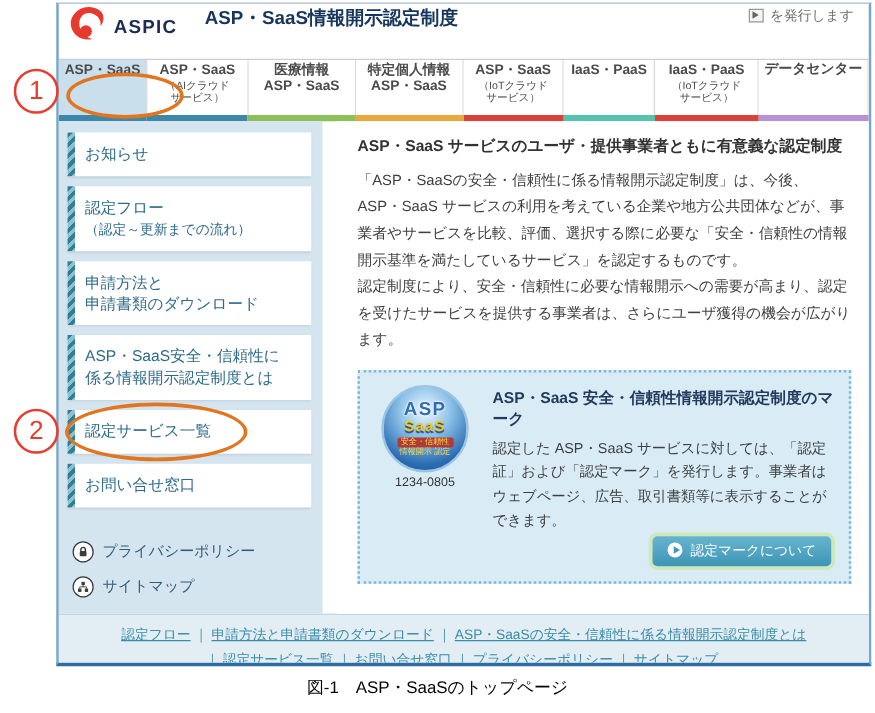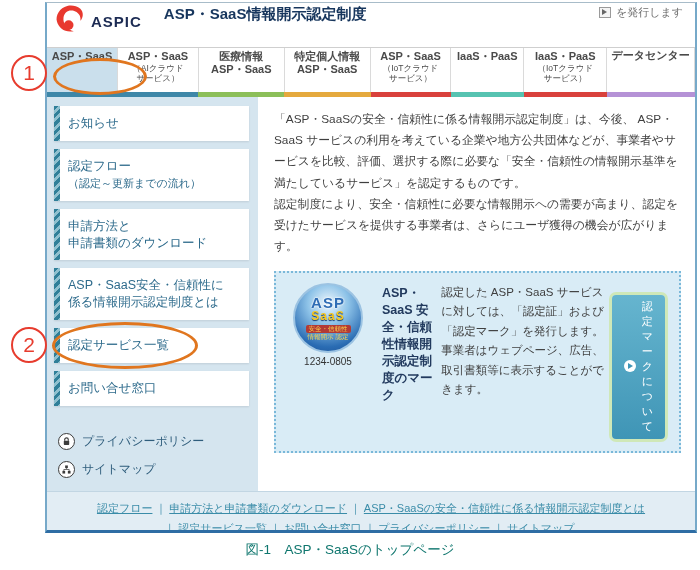--- a/index.html
+++ b/index.html
@@ -25,21 +25,21 @@
   .tab{border-right:1px solid #dadada;display:flex;flex-direction:column;justify-content:flex-start;
        align-items:center;text-align:center;font-size:11px;color:#4a4a4a;background:#fff;
        cursor:pointer;line-height:1.2;padding:2px 2px;box-sizing:border-box;font-weight:bold;}
   .tab.selected{background:#cadfec;}
   .tab .sub.small{font-size:8.5px;white-space:pre-line;font-weight:normal;}
   .tab .sub.normal{font-size:11px;font-weight:bold;}
   .stripe{display:flex;height:5px;}
   .stripe>div{height:100%;}
 
   
-  .body-row{display:flex;height:394px;}
+  .body-row{display:flex;height:394px;gap:12px;}
   .sidebar{width:211px;background:#d5e5ef;box-sizing:border-box;padding:9px 7px 0 5px;flex-shrink:0;}
   .side-btn{position:relative;background:#fff;margin:0 2px 8px 2px;padding:9px 6px 9px 14px;
         font-size:12.5px;color:#2e6b8c;box-shadow:0 1px 2px rgba(0,0,0,.10);
         white-space:pre-line;line-height:1.35;cursor:pointer;}
   .side-btn::before{content:"";position:absolute;left:0;top:0;bottom:0;width:6px;
         background:repeating-linear-gradient(135deg,#2f7f99 0 3px,#8fc0cf 3px 6px);}
   .side-btn .sub{font-size:11px;}
   .side-links{padding:8px 0 0 6px;}
   .side-link{display:flex;align-items:center;gap:7px;margin:11px 0;font-size:12px;color:#2f5d7c;cursor:pointer;}
   .circle-ico{width:15px;height:15px;border-radius:50%;border:1.5px solid #3c3c3c;
@@ -52,37 +52,37 @@
   .mark-box{margin-top:13px;background:#d9ecf6;border:2px dotted #7ab8d9;padding:10px 12px;display:flex;gap:14px;}
   .badge-wrap{width:80px;text-align:center;flex-shrink:0;}
   .badge{width:66px;height:66px;margin:0 auto;border-radius:50%;
         background:radial-gradient(circle at 50% 28%,#eef7fd 0%,#8ec3e8 35%,#2a6cb3 75%,#1b4f94 100%);
         border:2px solid #9cc3e2;display:flex;flex-direction:column;align-items:center;justify-content:center;line-height:1;text-align:right;}
   .badge .t1{font-size:15px;font-weight:bold;color:#2f6db5;text-shadow:0 0 2px #fff,0 0 2px #fff;letter-spacing:1px;}
   .badge .t2{font-size:12px;font-weight:bold;color:#f7c81e;text-shadow:0 1px 1px #123c73;letter-spacing:1px;}
   .badge .t3{font-size:6.5px;color:#ffd94d;background:#b23a35;padding:1px 3px;border-radius:2px;margin-top:3px;}
   .badge .t4{font-size:6.5px;color:#ffd94d;margin-top:1px;}
   .badge-code{font-size:10px;color:#333;margin-top:3px;}
-  .mark-right{flex:1;display:flex;flex-direction:row;}
+  .mark-right{flex:1;display:flex;flex-direction:column;}
   .mark-title{font-size:12.5px;font-weight:bold;color:#223a5e;margin:2px 0 6px;}
   .mark-body{font-size:11.5px;color:#3f3f3f;line-height:1.7;margin:0;}
-  .mark-btn{align-self:flex-end;margin:12px 2px 2px 0;display:flex;align-items:center;gap:6px;
+  .mark-btn{align-self:flex-end;margin:1px 2px 2px 0;display:flex;align-items:center;gap:6px;
         background:linear-gradient(#66b5cf,#3f95b6);color:#fff;font-size:11px;padding:4px 12px 5px;
         border-radius:4px;box-shadow:0 0 0 3px #cfe8b8;cursor:pointer;}
   .play{width:12px;height:12px;border-radius:50%;background:#fff;position:relative;flex-shrink:0;}
   .play::after{content:"";position:absolute;left:4.5px;top:3px;border-left:5px solid #3f95b6;
         border-top:3px solid transparent;border-bottom:3px solid transparent;}
 
   
   .footer{background:#e2edf4;border-top:1px solid #c2d6e3;text-align:center;font-size:11px;
         color:#3a8ca8;padding:7px 16px 9px;line-height:1.8;}
   .flink{text-decoration:underline;cursor:pointer;margin:0 3px;color:#3a8ca8;}
   .fsep{color:#3a8ca8;}
 
-  .caption{position:absolute;left:0;right:0;top:541px;text-align:center;font-size:13.5px;color:#0f766e;}
+  .caption{position:absolute;left:0;right:0;top:541px;text-align:center;font-size:13.5px;color:#000000;}
 
   
   .num-circle{position:absolute;width:32px;height:32px;border:2.5px solid #e73c2e;border-radius:50%;
         color:#e73c2e;font-size:21px;display:flex;align-items:center;justify-content:center;z-index:6;background:transparent;}
   .hl-ellipse{position:absolute;border:3px solid #e0761f;border-radius:50%;z-index:5;pointer-events:none;}
   #el1{left:53px;top:58px;width:88px;height:31px;}
   #el2{left:52px;top:322px;width:140px;height:41px;}
   #num1{left:11px;top:55px;}
   #num2{left:11px;top:327px;}
 </style>
@@ -184,20 +184,21 @@
                 <rect x="6.5" y="6.5" width="3" height="3" fill="#3c3c3c"></rect>
                 <path d="M5 3.5V5 M5 5H2v1.5 M5 5h3v1.5" stroke="#3c3c3c" stroke-width="0.8" fill="none"></path>
               </svg>
             </span>
             <span>サイトマップ</span>
           </div>
         </div>
     </div>
 
     <div class="content">
+      <p class="content-h">ASP・SaaS サービスのユーザ・提供事業者ともに有意義な認定制度</p>
       <p class="content-p" style="white-space:pre-line">「ASP・SaaSの安全・信頼性に係る情報開示認定制度」は、今後、 ASP・SaaS サービスの利用を考えている企業や地方公共団体などが、事業者やサービスを比較、評価、選択する際に必要な「安全・信頼性の情報開示基準を満たしているサービス」を認定するものです。
 認定制度により、安全・信頼性に必要な情報開示への需要が高まり、認定を受けたサービスを提供する事業者は、さらにユーザ獲得の機会が広がります。</p>
 
       <div class="mark-box">
         <div class="badge-wrap">
           <div class="badge">
             <span class="t1">ASP</span>
             <span class="t2">SaaS</span>
             <span class="t3">安全・信頼性</span>
             <span class="t4">情報開示 認定</span>

